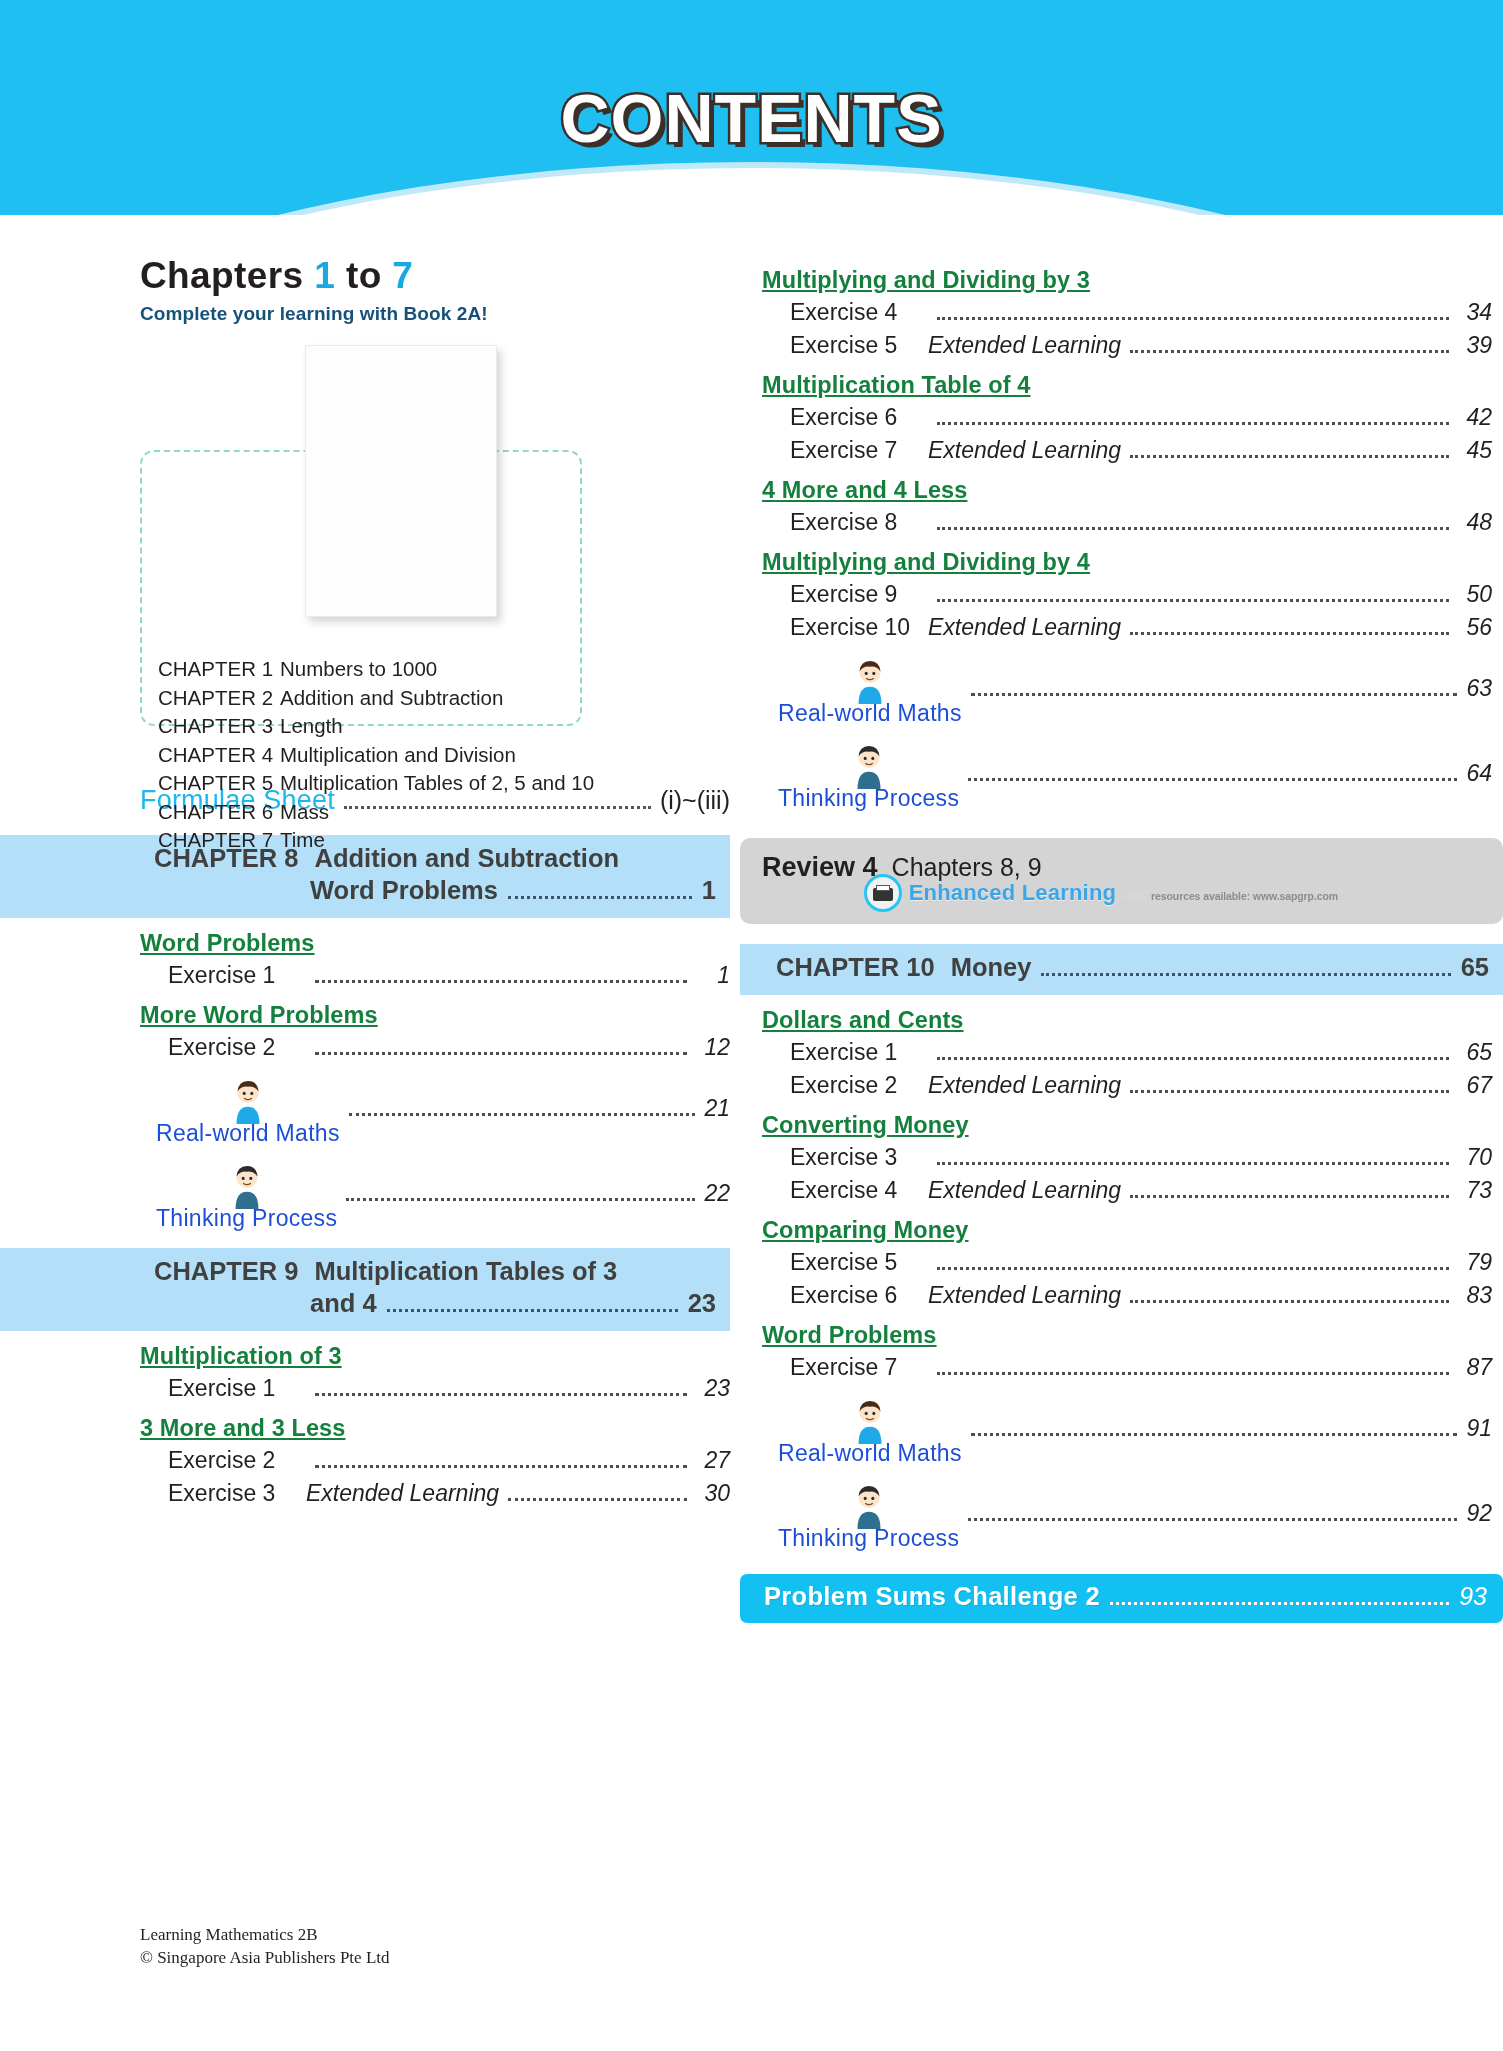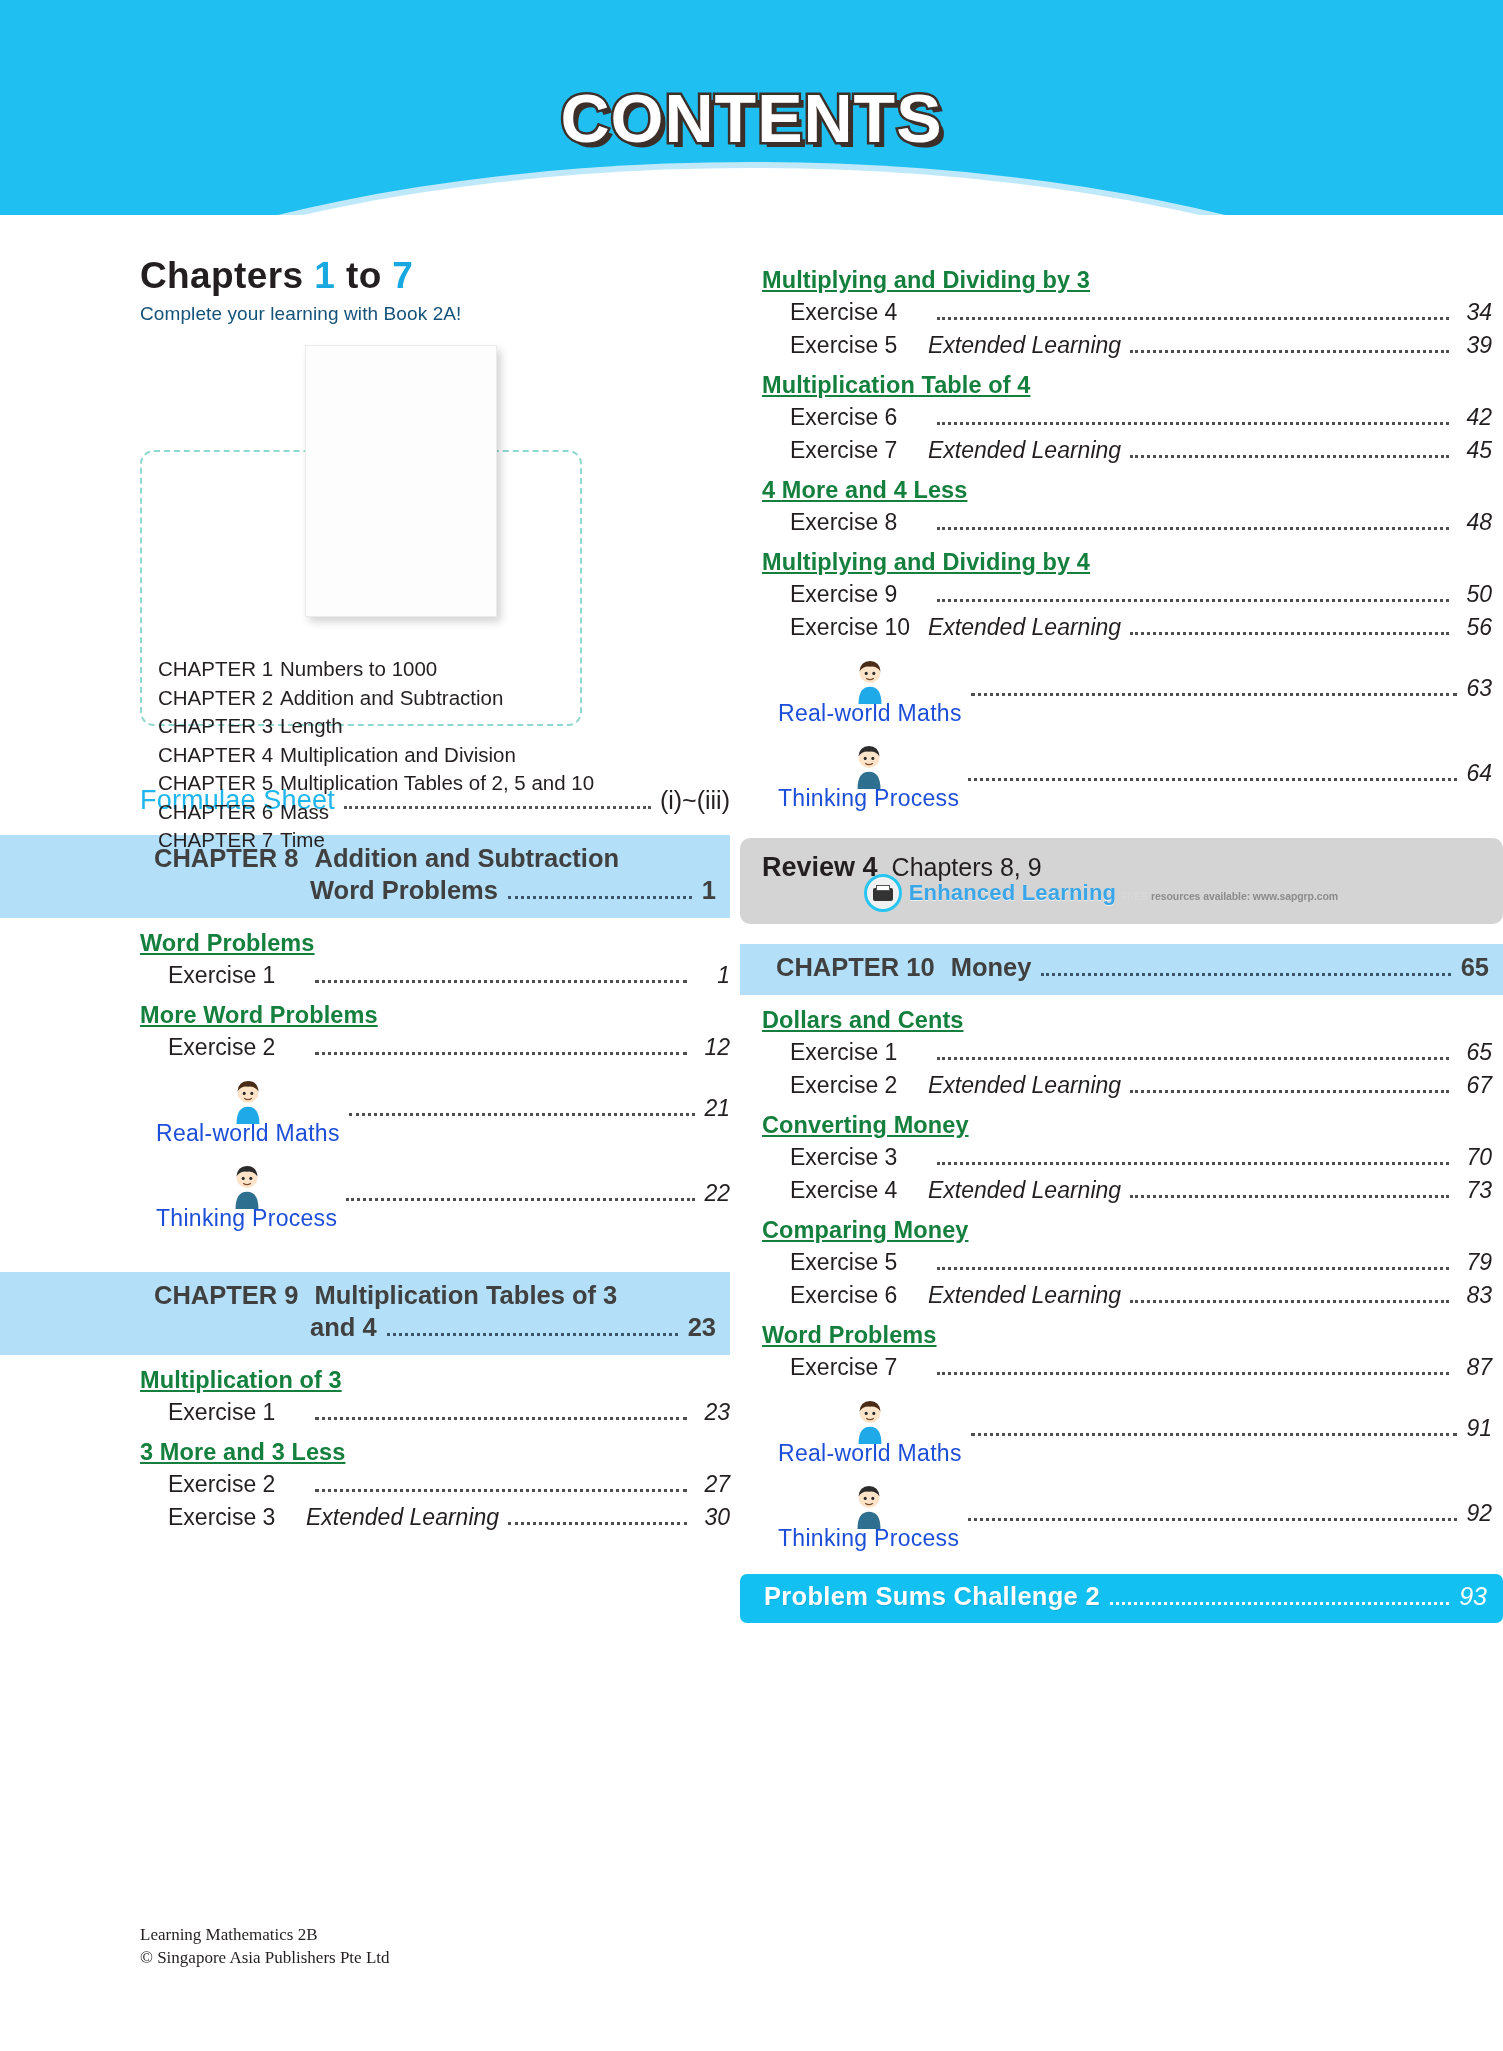--- a/index.html
+++ b/index.html
@@ -66,21 +66,21 @@
   .chapters-title {
     font-size: 37px;
     font-weight: bold;
     color: #231f20;
     letter-spacing: .4px;
     margin: 0 0 6px 0;
   }
   .chapters-title .num { color: #1aa8e0; }
   .chapters-sub {
     font-size: 19px;
-    font-weight: normal;
+    font-weight: bold;
     color: #15527a;
     margin: 0 0 10px 0;
     letter-spacing: .1px;
   }
 
   .intro-area {
     position: relative;
     height: 430px;
     margin-top: 20px;
   }
@@ -413,21 +413,21 @@
               <path d="M8 46 Q8 28 20 28 Q32 28 32 46 Z" fill="#2f6f8f"></path>
               <path d="M14 46 L14 37 L26 37 L26 46 Z" fill="#2f6f8f" opacity=".75"></path>
             </svg>
             <span>Thinking Process</span>
           </span>
           <span class="dots"></span>
           <span class="pg">22</span>
         </div>
       </div>
 
-    <div class="chapter-banner wide-left" style="margin-top:40px;">
+    <div class="chapter-banner wide-left" style="margin-top:16px;">
       <div class="cb-line">
         <span class="cb-key">CHAPTER 9</span>
         <span class="cb-title">Multiplication Tables of 3</span>
       </div>
       <div class="cb-line2">
         <span>and 4</span>
         <span class="dots"></span>
         <span class="pg">23</span>
       </div>
     </div>

